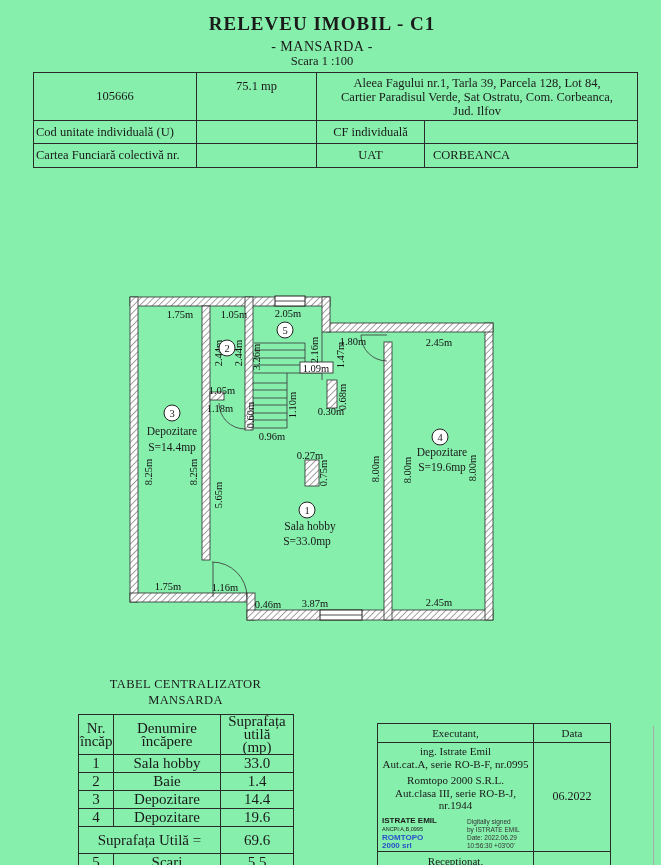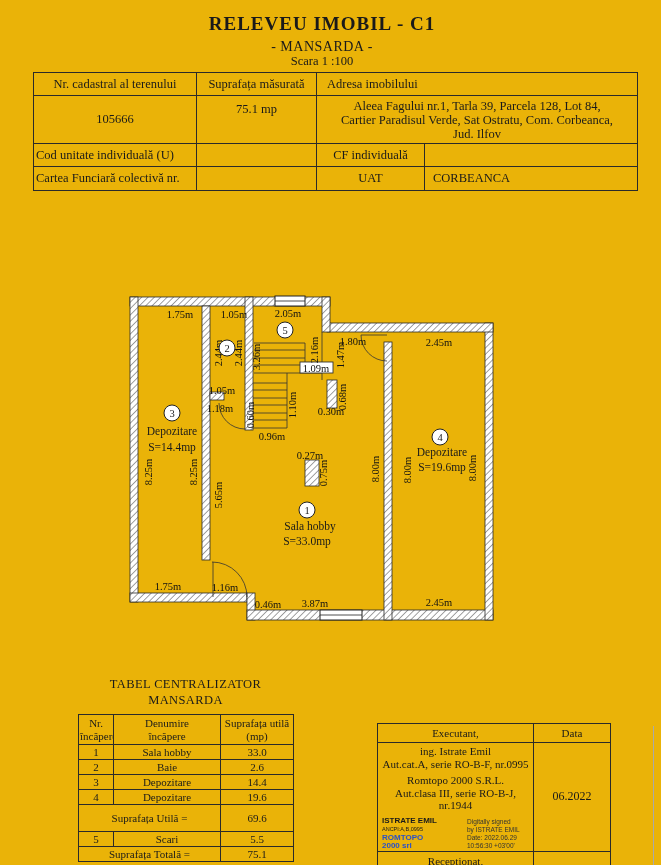--- a/index.html
+++ b/index.html
@@ -1,29 +1,29 @@
 <!DOCTYPE html>
 <html><head>
 <meta charset="utf-8">
 <style>
   html,body{margin:0;padding:0;background:#e8e8e8;}
-  .page{position:relative;width:661px;height:865px;background:#eab308;overflow:hidden;
+  .page{position:relative;width:661px;height:865px;background:#86efac;overflow:hidden;
         font-family:"Liberation Serif","DejaVu Serif",serif;color:#1a1a1a;}
   .abs{position:absolute;}
   .ctr{text-align:center;}
   
   .doc-title{font-size:19px;font-weight:700;letter-spacing:1px;white-space:nowrap;transform:translateX(-50%);}
   .doc-subtitle{font-size:14px;letter-spacing:.5px;white-space:nowrap;transform:translateX(-50%);}
   .doc-scale{font-size:12.5px;white-space:nowrap;transform:translateX(-50%);}
   
   table.info{border-collapse:collapse;table-layout:fixed;}
   table.info td{border:1.4px solid #2a2a2a;font-size:12.5px;padding:0 2px;vertical-align:middle;overflow:hidden;}
   
   table.centr{border-collapse:collapse;table-layout:fixed;}
-  table.centr td{border:1.2px solid #2a2a2a;font-size:11px;text-align:center;vertical-align:middle;padding:0 1px;overflow:hidden;}
+  table.centr td{border:1.2px solid #2a2a2a;font-size:15px;text-align:center;vertical-align:middle;padding:0 1px;overflow:hidden;}
   
   table.exec{border-collapse:collapse;table-layout:fixed;}
   table.exec td{border:1.3px solid #2a2a2a;font-size:11px;text-align:center;vertical-align:middle;padding:0;overflow:hidden;}
   .exec-head{font-size:13.5px;}
   .exec-lines{line-height:12.5px;font-size:11px;}
   .stamp{display:flex;justify-content:center;align-items:center;margin-top:5px;gap:5px;}
   .stamp-left{width:80px;text-align:left;line-height:8.5px;}
   .stamp-name{font-weight:700;font-size:8px;font-family:"Liberation Sans",sans-serif;}
   .stamp-id{font-size:5.5px;font-family:"Liberation Sans",sans-serif;}
   .stamp-co{font-weight:700;font-size:8px;font-family:"Liberation Sans",sans-serif;}
@@ -47,25 +47,20 @@
   <div class="abs doc-scale" style="left:322px;top:54px;">Scara 1 :100</div>
 
   <table class="info abs" style="left:33px;top:72px;width:604px;">
     <colgroup>
         <col style="width:163px">
         <col style="width:120px">
         <col style="width:108px">
         <col style="width:213px">
       </colgroup>
     <tbody>
-        <tr style="height:23px;">
-      <td class="ctr">Nr. cadastral al terenului</td>
-      <td class="ctr">Suprafața măsurată</td>
-      <td colspan="2" style="padding-left:10px;">Adresa  imobilului</td>
-    </tr>
     <tr style="height:48px;">
       <td class="ctr">105666</td>
       <td class="ctr" style="vertical-align:top;padding-top:6px;">75.1 mp</td>
       <td colspan="2" class="ctr" style="line-height:14px;">
         <span>Aleea Fagului nr.1, Tarla 39, Parcela 128, Lot 84,</span><br>
         <span>Cartier Paradisul Verde, Sat Ostratu, Com. Corbeanca,</span><br>
         <span>Jud. Ilfov</span>
       </td>
     </tr>
     <tr style="height:23px;">
@@ -210,21 +205,21 @@
       </td>
     </tr>
     <tr style="height: 15px;">
           <td>1</td>
           <td>Sala hobby</td>
           <td>33.0</td>
         </tr>
         <tr style="height: 15px;">
           <td>2</td>
           <td>Baie</td>
-          <td>2.6</td>
+          <td>1.4</td>
         </tr>
         <tr style="height: 15px;">
           <td>3</td>
           <td>Depozitare</td>
           <td>14.4</td>
         </tr>
         <tr style="height: 15px;">
           <td>4</td>
           <td>Depozitare</td>
           <td>19.6</td>

